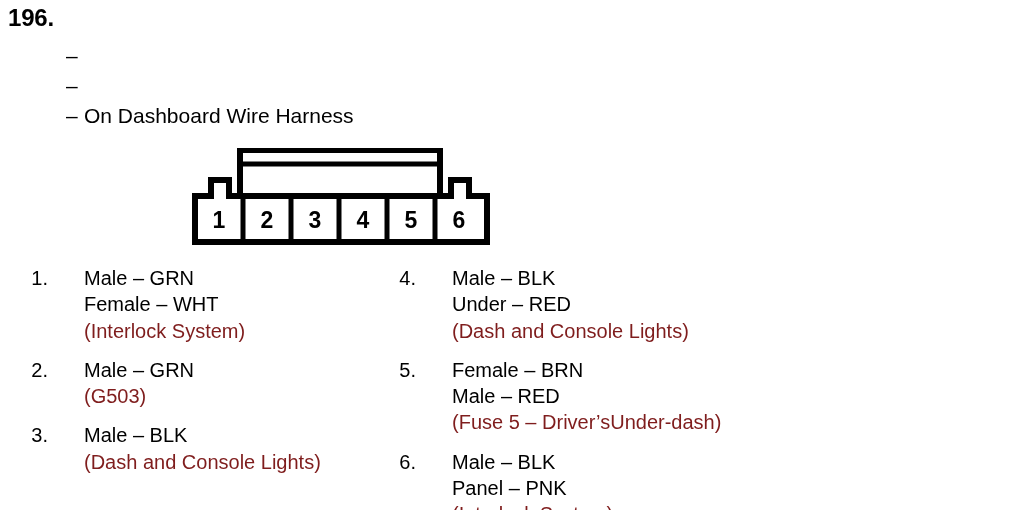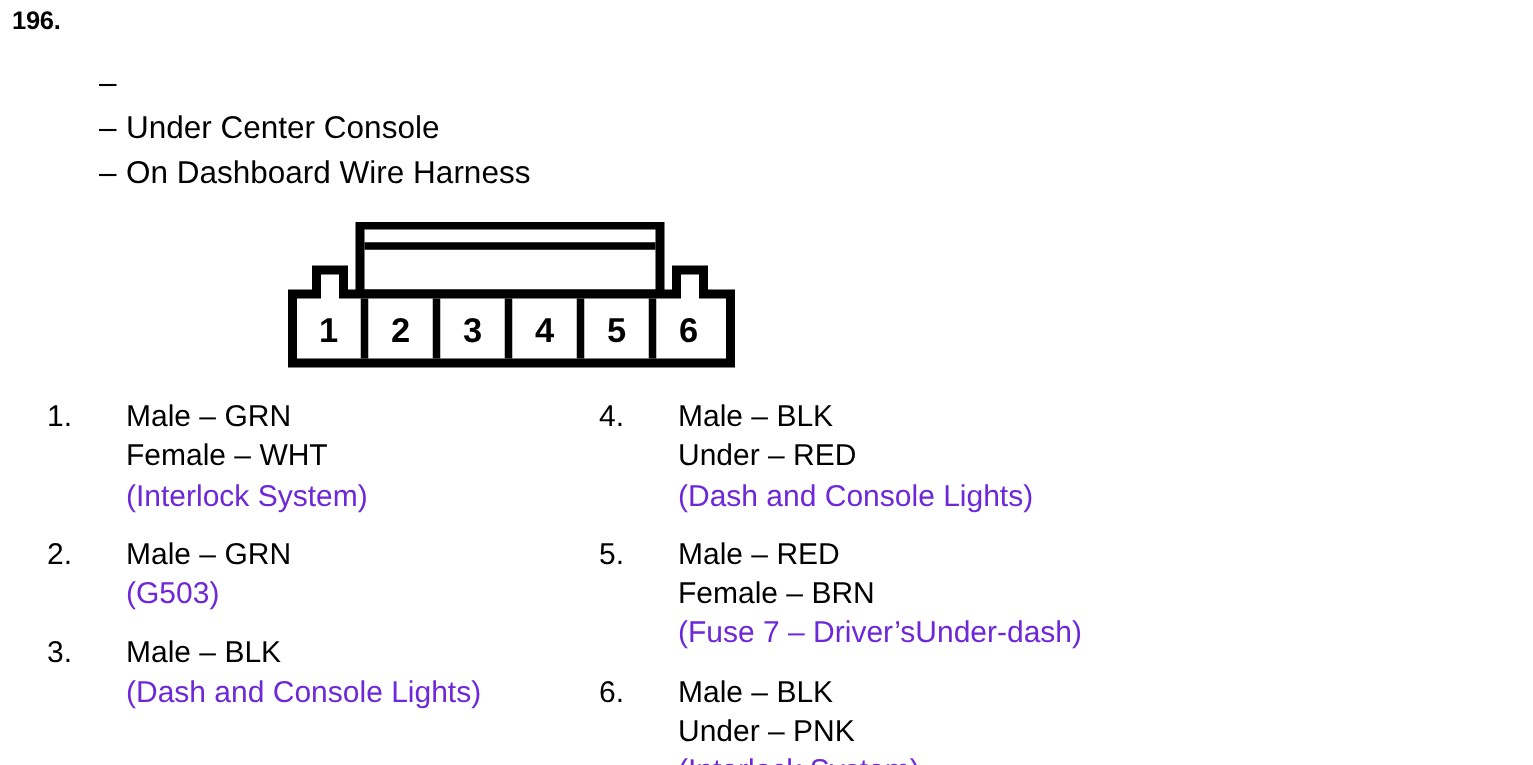--- a/index.html
+++ b/index.html
@@ -18,21 +18,21 @@
 
   
   .header {
     position: absolute;
     left: 8px;
     top: 4px;
     width: 1010px;
     display: flex;
     align-items: baseline;
     font-weight: bold;
-    font-size: 17px;
+    font-size: 24px;
     letter-spacing: -0.2px;
     white-space: nowrap;
   }
   .header-number {
     margin-right: 13px;
   }
 
   
   .bullets {
     position: absolute;
@@ -81,37 +81,36 @@
     flex: none;
     text-align: right;
     padding-right: 12px;
   }
   .pin-lines {
     display: flex;
     flex-direction: column;
     margin-left: 24px;
   }
   .pin-note {
-    color: #6d28d9;
+    color: #7f1d1d;
   }
 </style>
 </head>
 <body>
 
 <div class="header">
   <span class="header-number">196.</span>
 </div>
 
 <div class="bullets">
   <div class="bullet-row">
     <span class="bullet-dash">–</span>
   </div>
   <div class="bullet-row">
     <span class="bullet-dash">–</span>
-    <span>Under Center Console</span>
   </div>
   <div class="bullet-row">
     <span class="bullet-dash">–</span>
     <span>On Dashboard Wire Harness</span>
   </div>
 </div>
 
 <div class="connector">
   <svg width="300" height="100" viewBox="0 0 300 100">
 
@@ -180,28 +179,28 @@
     <span class="pin-lines">
       <span>Male – BLK</span>
       <span>Under – RED</span>
       <span class="pin-note">(Dash and Console Lights)</span>
     </span>
   </div>
 
   <div class="pin-item">
     <span class="pin-num">5.</span>
     <span class="pin-lines">
+      <span>Female – BRN</span>
       <span>Male – RED</span>
-      <span>Female – BRN</span>
-      <span class="pin-note">(Fuse 7 – Driver’sUnder-dash)</span>
+      <span class="pin-note">(Fuse 5 – Driver’sUnder-dash)</span>
     </span>
   </div>
 
   <div class="pin-item">
     <span class="pin-num">6.</span>
     <span class="pin-lines">
       <span>Male – BLK</span>
-      <span>Under – PNK</span>
+      <span>Panel – PNK</span>
       <span class="pin-note">(Interlock System)</span>
     </span>
   </div>
 
 </div>
 
 </body></html>

